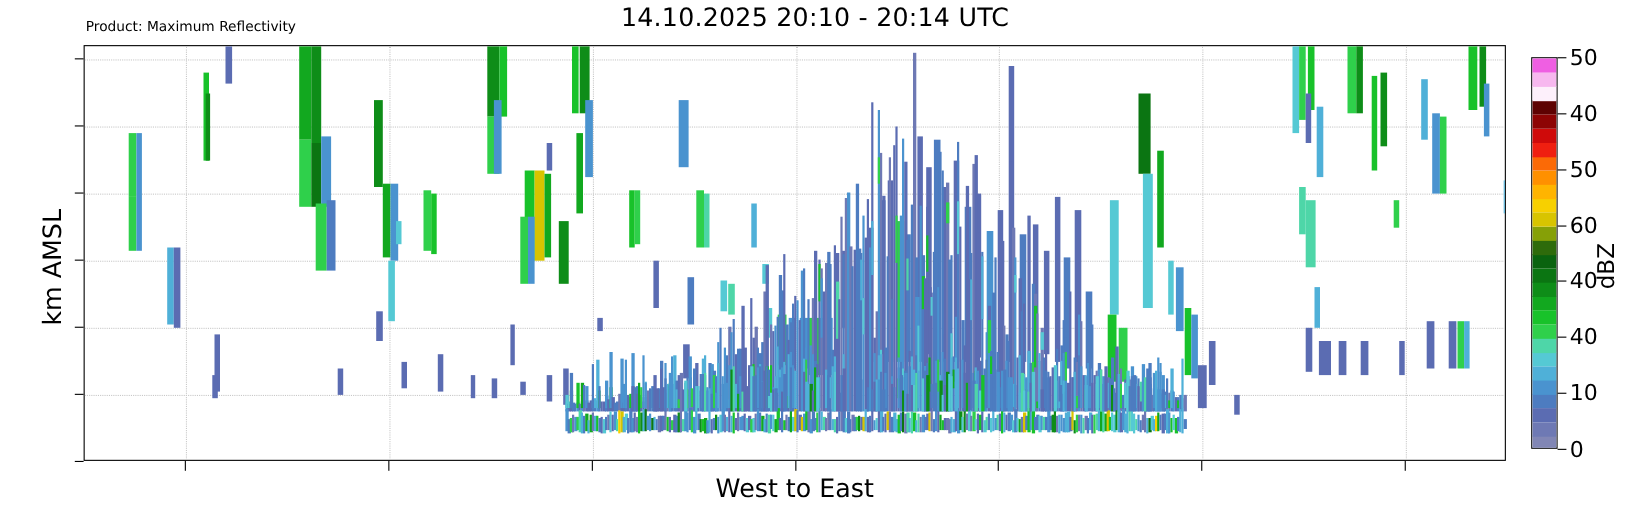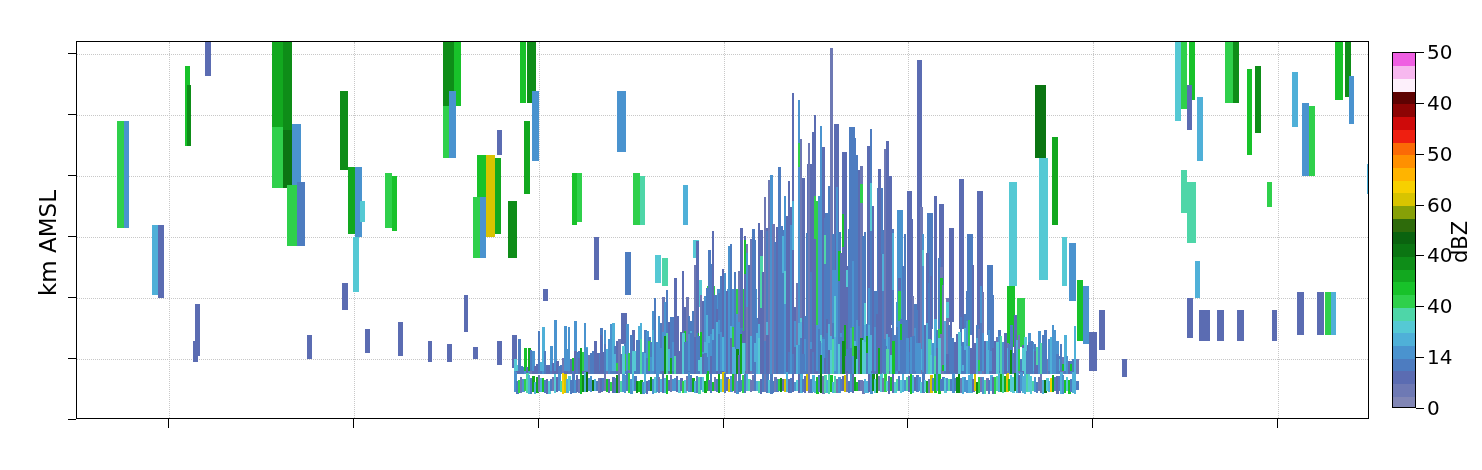--- a/index.html
+++ b/index.html
@@ -53,22 +53,25 @@
     position:absolute;left:1400px;top:230px;width:120px;text-align:center;
     font-size:21px;color:#000;transform:rotate(-90deg);transform-origin:center center;
     white-space:nowrap;
   }
 </style>
 </head>
 <body>
 
 <div id="root">
 
+  <div id="chart-title">14.10.2025 20:10 - 20:14 UTC</div>
+  <div id="product-label">Product: Maximum Reflectivity</div>
 
   <div id="ylabel">km AMSL</div>
+  <div id="xlabel">West to East</div>
 
   <div id="plot-frame">
     <div id="grid-layer">
         <div class="gridline-h" style="top: 317.032px;"></div>
         <div class="gridline-h" style="top: 256.065px;"></div>
         <div class="gridline-h" style="top: 195.097px;"></div>
         <div class="gridline-h" style="top: 134.129px;"></div>
         <div class="gridline-h" style="top: 73.1613px;"></div>
         <div class="gridline-h" style="top: 12.1935px;"></div>
         <div class="gridline-v" style="left: 92px;"></div>
@@ -1172,21 +1175,21 @@
         <div class="cb-band" style="top: 25.4286px; height: 13.3143px; background: rgb(253, 240, 251);"></div>
         <div class="cb-band" style="top: 12.7143px; height: 13.3143px; background: rgb(247, 184, 239);"></div>
         <div class="cb-band" style="top: 0px; height: 13.3143px; background: rgb(239, 95, 226);"></div>
       </div>
   </div>
   <div id="cb-unit">dBZ</div>
   <div id="cb-axis">
       <div class="cbtick-mark" style="top: 408px;"></div>
       <div class="cbtick-label" style="top: 408px;">0</div>
       <div class="cbtick-mark" style="top: 357.143px;"></div>
-      <div class="cbtick-label" style="top: 357.143px;">14</div>
+      <div class="cbtick-label" style="top: 357.143px;">10</div>
       <div class="cbtick-mark" style="top: 306.286px;"></div>
       <div class="cbtick-label" style="top: 306.286px;">40</div>
       <div class="cbtick-mark" style="top: 255.429px;"></div>
       <div class="cbtick-label" style="top: 255.429px;">40</div>
       <div class="cbtick-mark" style="top: 204.571px;"></div>
       <div class="cbtick-label" style="top: 204.571px;">60</div>
       <div class="cbtick-mark" style="top: 153.714px;"></div>
       <div class="cbtick-label" style="top: 153.714px;">50</div>
       <div class="cbtick-mark" style="top: 102.857px;"></div>
       <div class="cbtick-label" style="top: 102.857px;">40</div>

